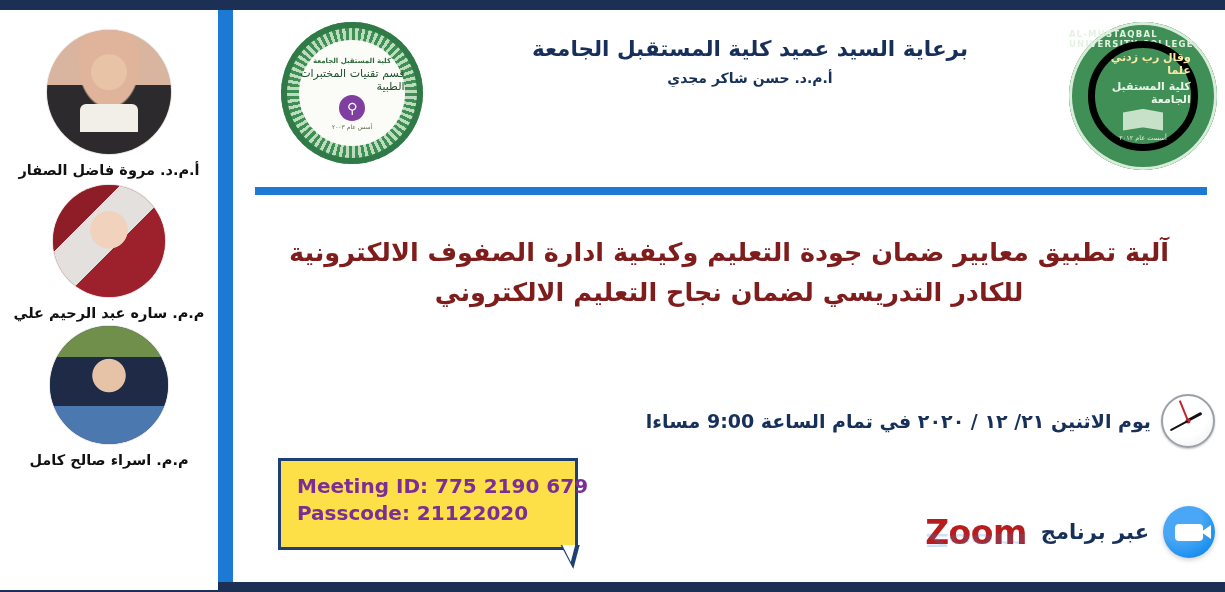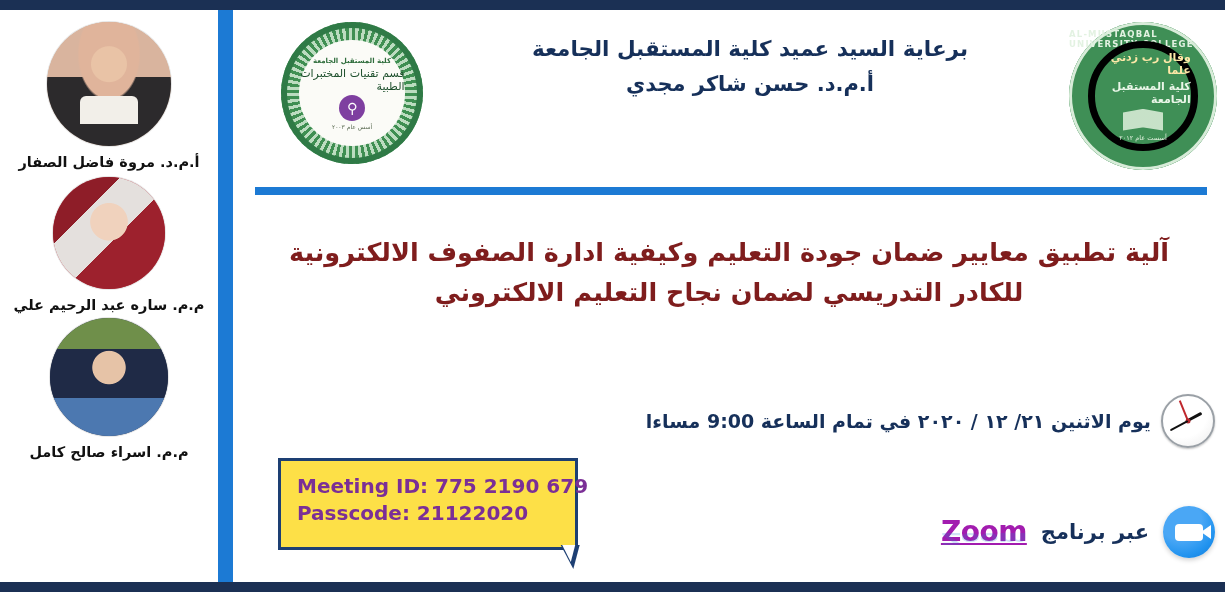--- a/index.html
+++ b/index.html
@@ -21,21 +21,21 @@
   .strip-bottom { bottom:0; }
 
   .vrule {
     position:absolute; top:10px; left:218px;
     width:15px; height:572px;
     background:#1c7ad4;
   }
 
   
   .sidebar {
-    position:absolute; top:10px; left:0;
+    position:absolute; top:18px; left:0;
     width:218px; height:572px;
     background:#ffffff;
     display:flex; flex-direction:column;
     align-items:center;
     padding-top:8px;
   }
 
   .speaker { width:100%; display:flex; flex-direction:column; align-items:center; }
 
   .avatar {
@@ -155,21 +155,21 @@
   
   .htext {
     position:absolute;
     right:168px; left:210px; top:22px;
     text-align:center;
     color:#16305a;
     font-weight:700;
     line-height:1.62;
   }
   .htext .l1 { font-size:21.5px; }
-  .htext .l2 { font-size:21px; }
+  .htext .l2 { font-size:14px; }
   .htext .l3 { font-size:20.5px; }
   .dept-red { color:#e2191c; }
 
   
   .divider {
     position:absolute; left:22px; top:177px;
     width:952px; height:8px;
     background:#1c7ad4;
   }
 
@@ -276,27 +276,26 @@
     content:""; position:absolute; left:26px; top:1px;
     width:0; height:0;
     border-top:7.5px solid transparent;
     border-bottom:7.5px solid transparent;
     border-right:10px solid #fff;
   }
   .via {
     color:#16305a; font-size:21px; font-weight:700; white-space:nowrap;
   }
   .zoom-word {
-    font-size:28px; font-weight:700; color:#a21caf;
+    font-size:33px; font-weight:700; color:#b91c1c;
     font-family:"DejaVu Sans","Liberation Sans",sans-serif;
     direction:ltr;
     letter-spacing:-.5px;
     position:relative;
     line-height:1;
-    text-decoration:underline;
   }
   .zoom-word::after {
     content:"Zoom";
     position:absolute; left:0; top:100%;
     transform:scaleY(-.55);
     transform-origin:top;
     opacity:.22;
     color:#2a7fd4;
   }
 </style>

